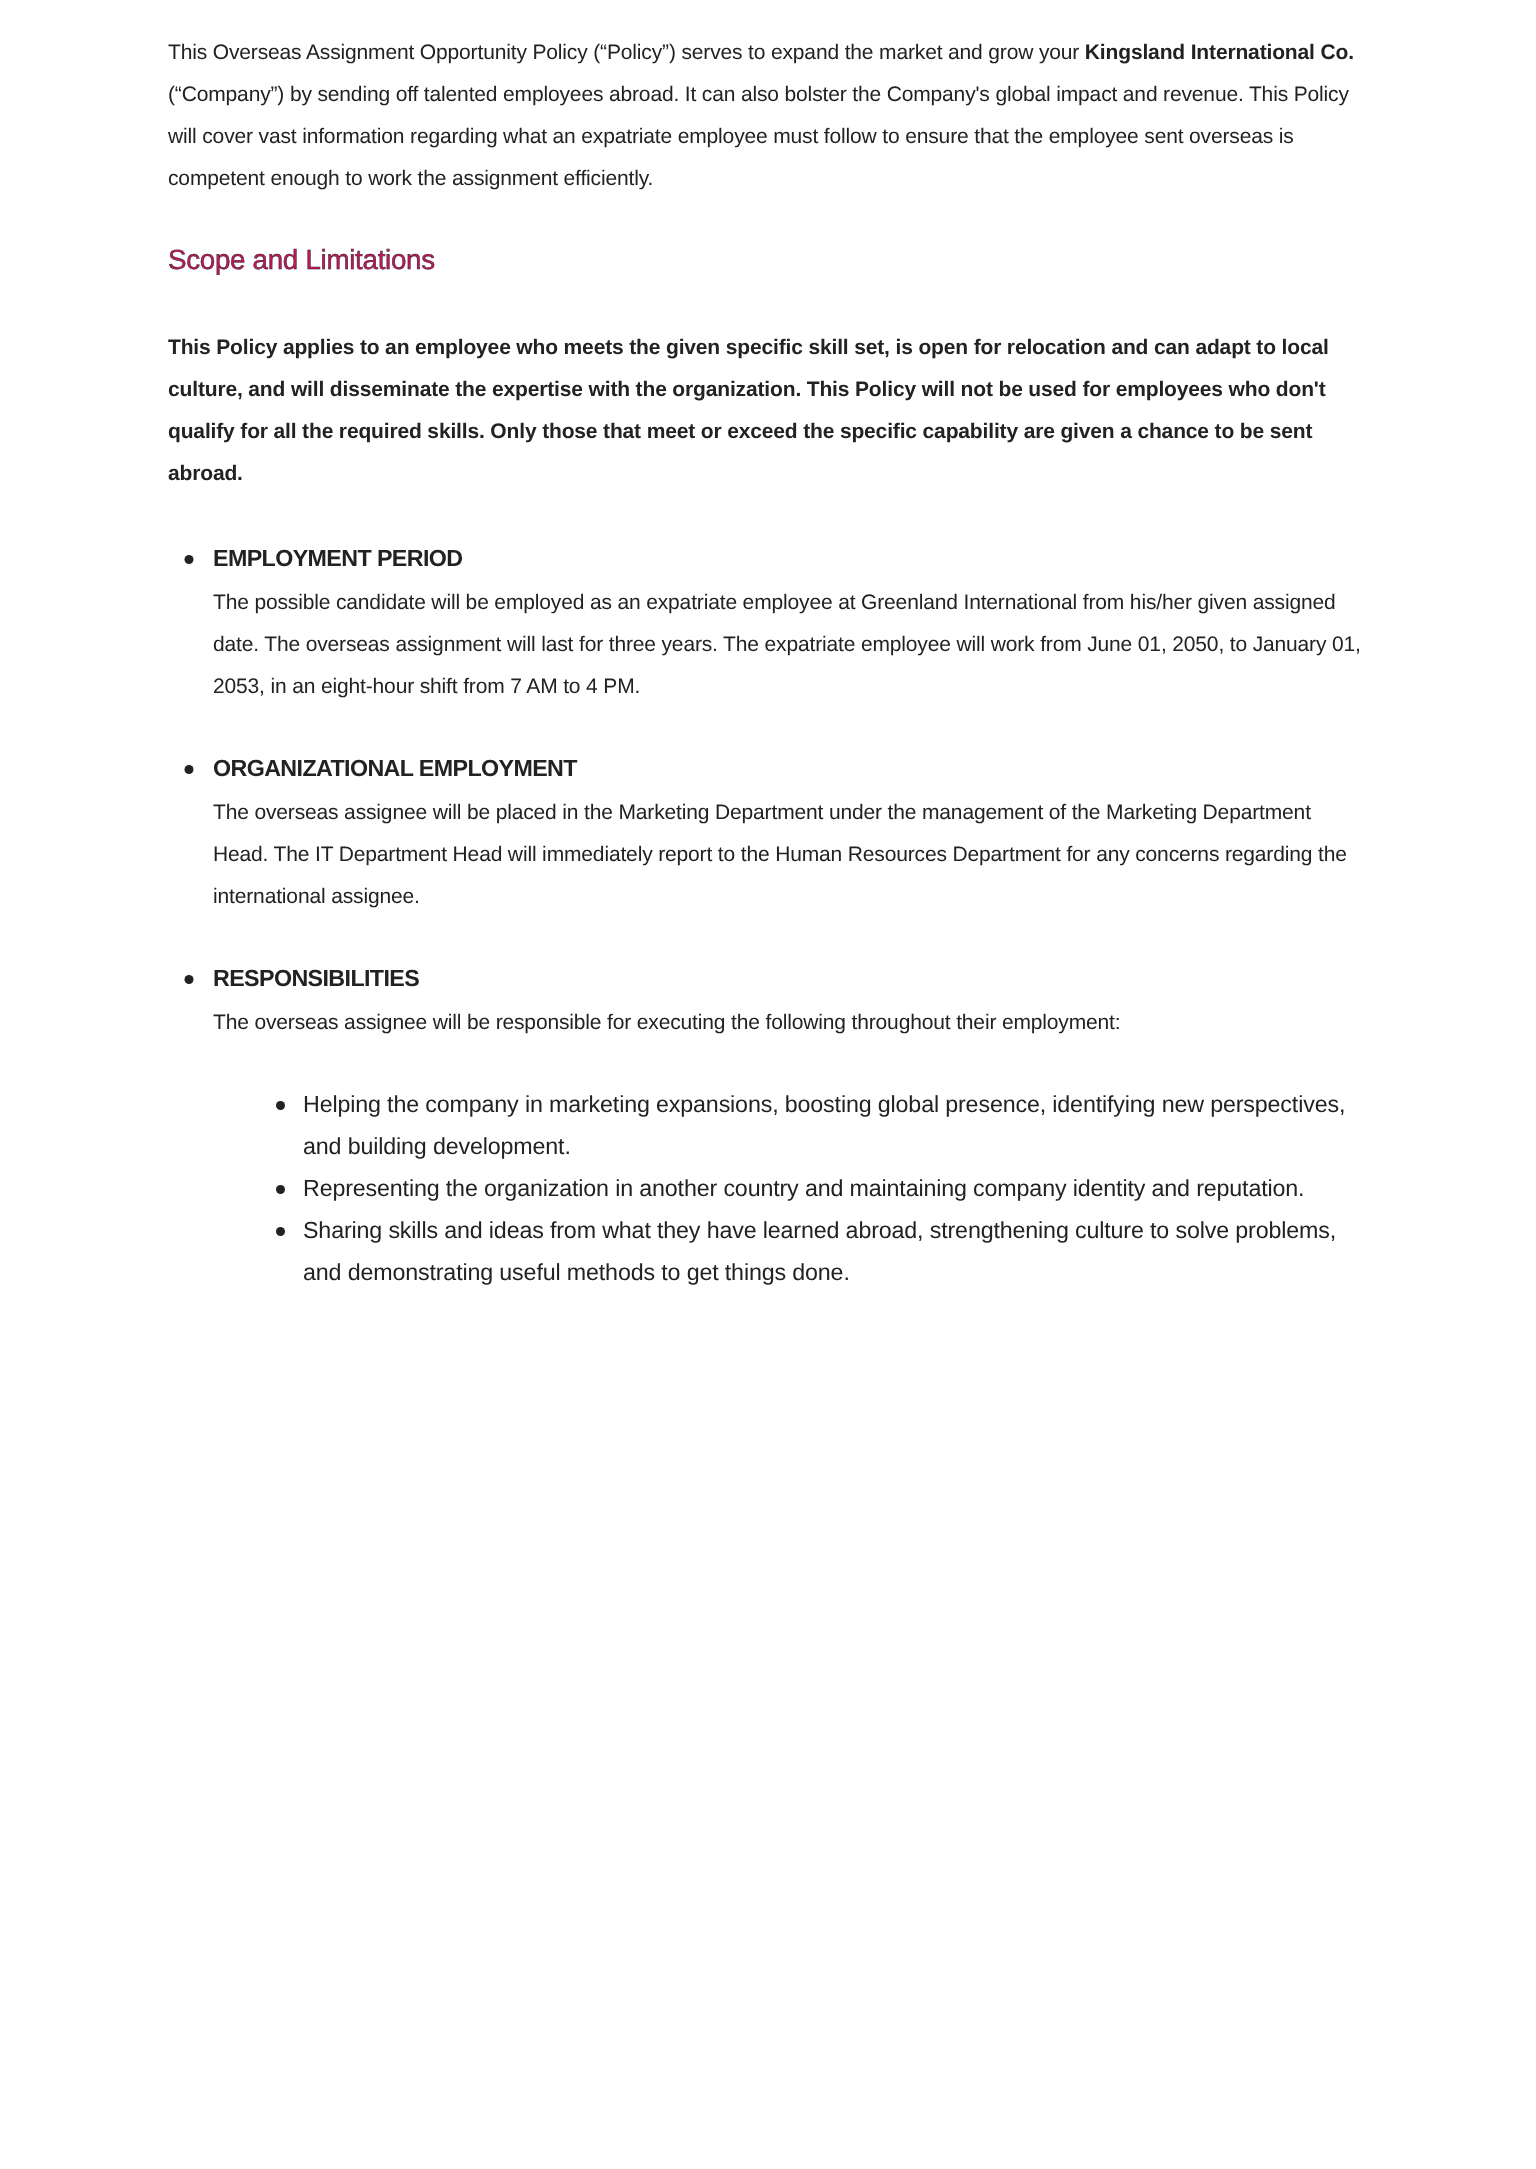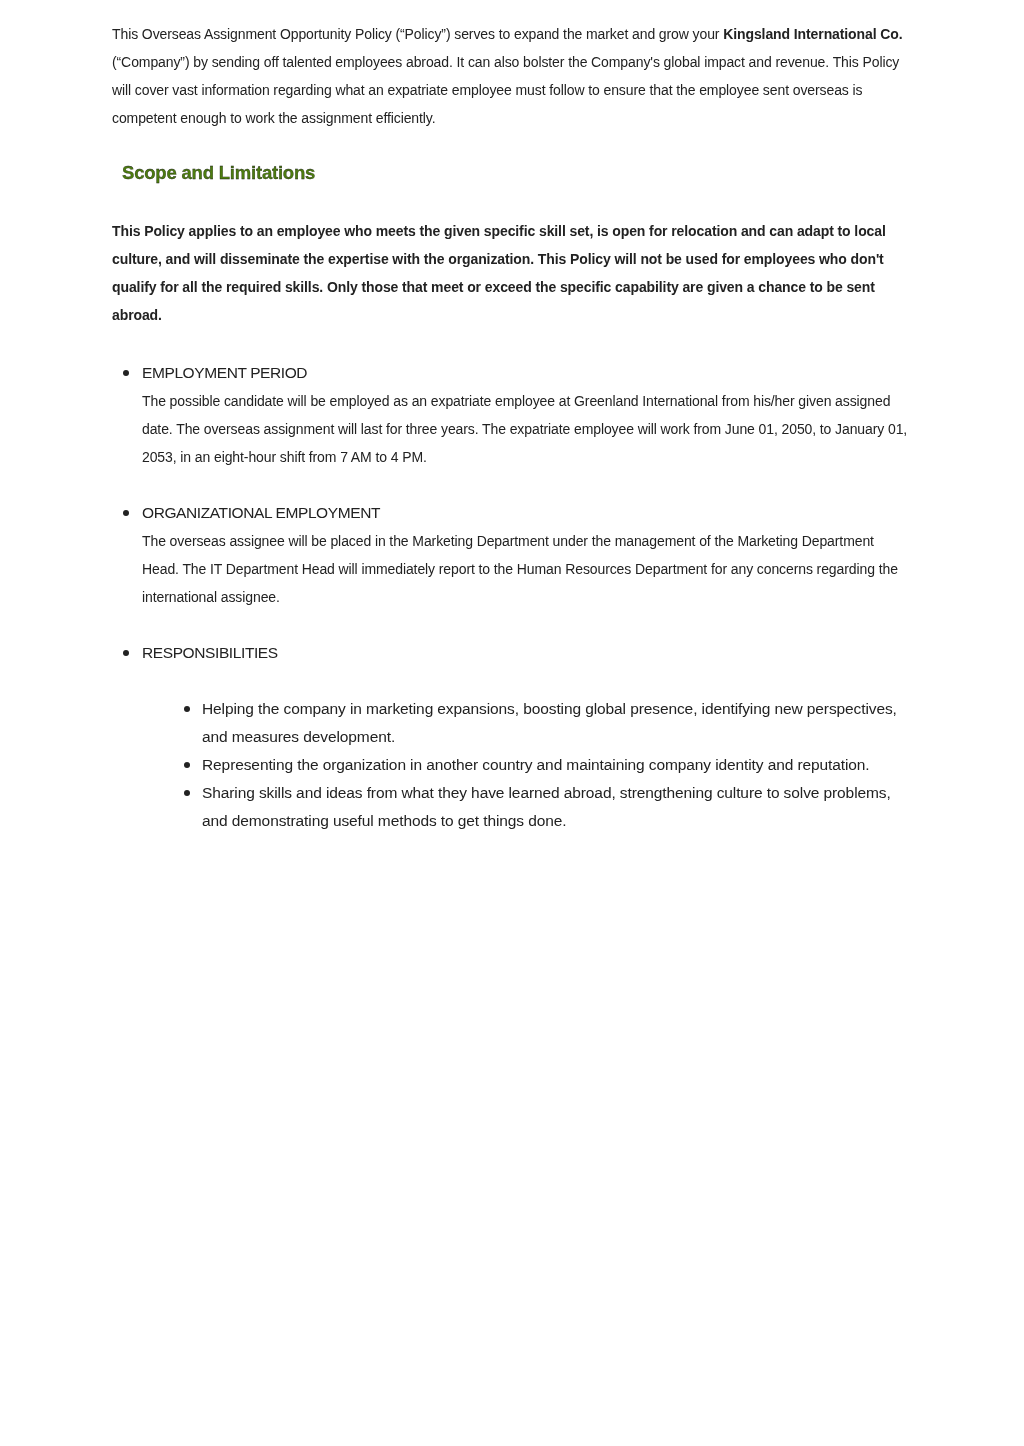--- a/index.html
+++ b/index.html
@@ -24,24 +24,24 @@
     p {
       margin: 0;
       font-size: 14px;
       line-height: 28px;
       letter-spacing: -0.1px;
     }
     .intro { margin: 0; }
     .bold { font-weight: bold; }
     h2 {
       font-size: 18.5px;
-      font-weight: bold;
-      margin: 10px;
+      font-weight: normal;
+      margin: 0;
       line-height: 28px;
-      color: #4d7c0f;
+      color: #be185d;
       letter-spacing: -0.2px;
       -webkit-text-stroke: 0.3px #1a1a1a;
     }
     .h-scope { margin-top: 27px; }
     .scope-body { margin-top: 30px; font-weight: bold; }
     .h-policy { margin-top: 27px; }
     ul.main {
       margin: 30px 0 0 0;
       padding: 0 0 0 30px;
       list-style: none;
@@ -57,21 +57,21 @@
       top: 11px;
       width: 6px;
       height: 6px;
       border-radius: 50%;
       background: #222222;
     }
     .item-title {
       display: block;
       font-size: 15.5px;
       line-height: 28px;
-      font-weight: normal;
+      font-weight: bold;
       letter-spacing: -0.4px;
     }
     ul.sub {
       margin: 28px 0 0 0;
       padding: 0 0 0 60px;
       list-style: none;
     }
     ul.sub > li {
       position: relative;
       font-size: 15.5px;
@@ -104,21 +104,22 @@
     <li>
       <span class="item-title">EMPLOYMENT PERIOD</span>
       <p>The possible candidate will be employed as an expatriate employee at Greenland International from his/her given assigned date. The overseas assignment will last for three years. The expatriate employee will work from June 01, 2050, to January 01, 2053, in an eight-hour shift from 7 AM to 4 PM.</p>
     </li>
     <li>
       <span class="item-title">ORGANIZATIONAL EMPLOYMENT</span>
       <p>The overseas assignee will be placed in the Marketing Department under the management of the Marketing Department Head. The IT Department Head will immediately report to the Human Resources Department for any concerns regarding the international assignee.</p>
     </li>
     <li>
       <span class="item-title">RESPONSIBILITIES</span>
+      <p>The overseas assignee will be responsible for executing the following throughout their employment:</p>
       <ul class="sub">
-        <li>Helping the company in marketing expansions, boosting global presence, identifying new perspectives, and measures development.</li>
+        <li>Helping the company in marketing expansions, boosting global presence, identifying new perspectives, and building development.</li>
         <li>Representing the organization in another country and maintaining company identity and reputation.</li>
         <li>Sharing skills and ideas from what they have learned abroad, strengthening culture to solve problems, and demonstrating useful methods to get things done.</li>
       </ul>
     </li>
   </ul>
 
 </div>
 
 </body></html>

